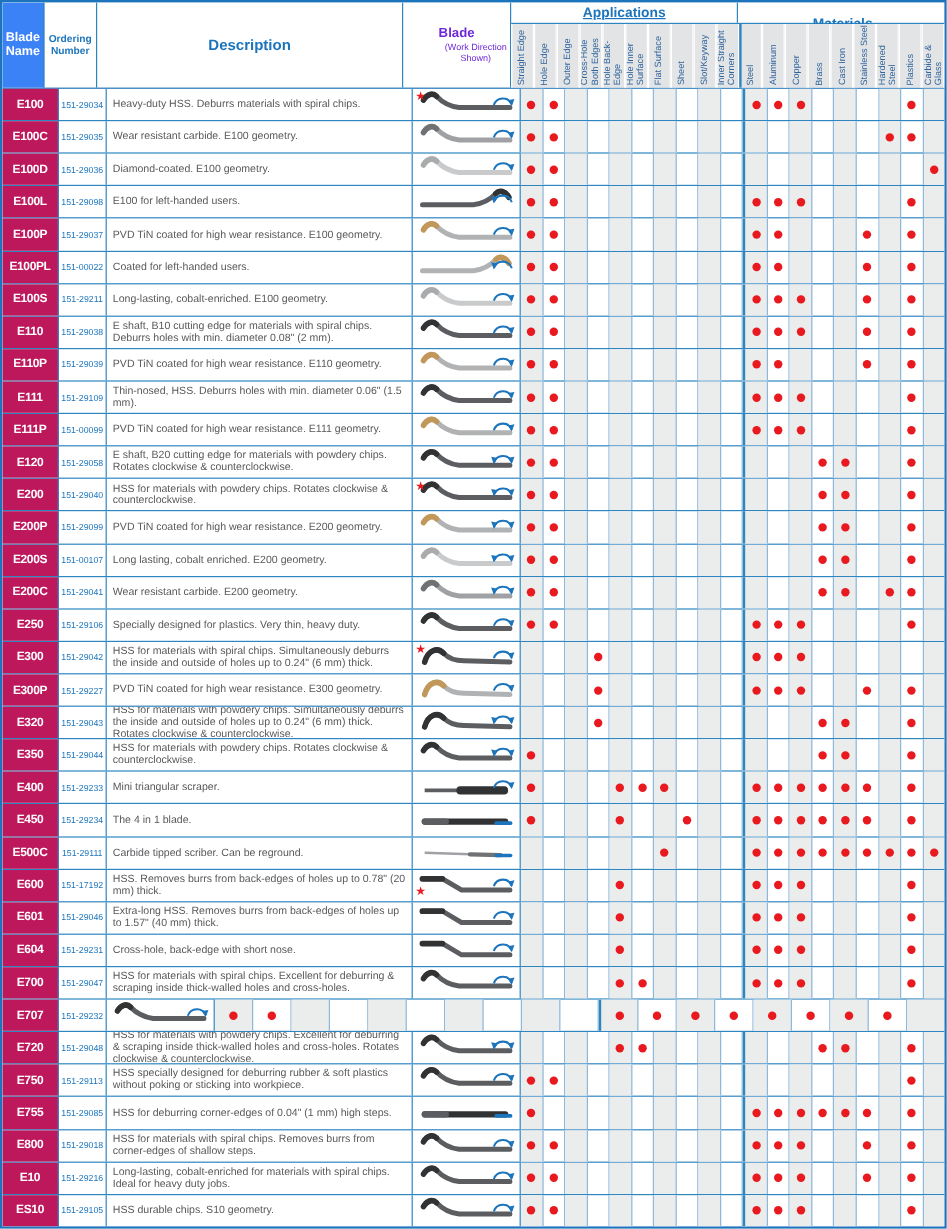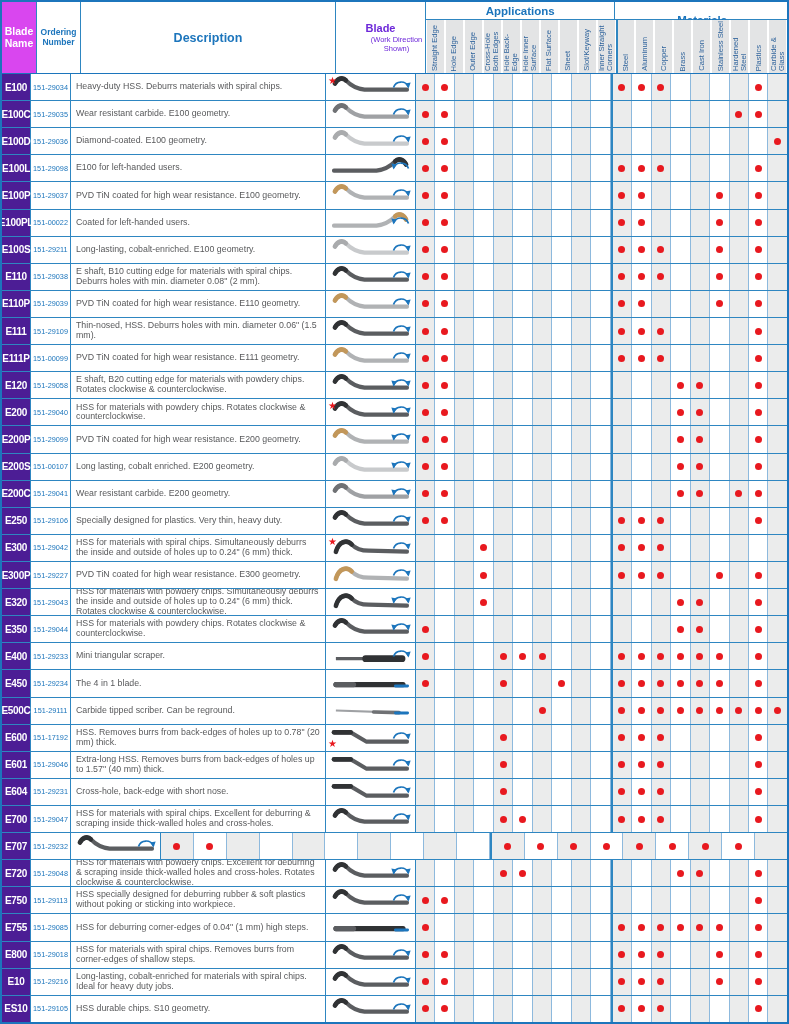--- a/index.html
+++ b/index.html
@@ -2,41 +2,41 @@
 <html><head>
 <meta charset="utf-8">
 <style>
   html,body{margin:0;padding:0;background:#fff;}
   *{box-sizing:border-box;}
   body{font-family:"Liberation Sans","DejaVu Sans",sans-serif;-webkit-font-smoothing:antialiased;}
   #catalog{width:789px;height:1024px;border:2px solid #1c75bc;background:#fff;display:flex;flex-direction:column;overflow:hidden;}
   
   #head{display:flex;height:72px;flex:0 0 auto;border-bottom:1px solid #1c75bc;}
   .hcell{border-right:1px solid #2e86c1;display:flex;flex-direction:column;align-items:center;justify-content:center;text-align:center;}
-  #h-name{width:35px;background:#d946ef;color:#fff;font-weight:bold;font-size:10.5px;line-height:1.1;border-left:none;}
+  #h-name{width:35px;background:#3b82f6;color:#fff;font-weight:bold;font-size:10.5px;line-height:1.1;border-left:none;}
   #h-order{width:44px;color:#1c75bc;font-weight:bold;font-size:8.5px;line-height:1.15;}
   #h-desc{width:255px;color:#1c75bc;font-weight:bold;font-size:12.5px;}
   #h-blade{width:90px;color:#6d28d9;}
   #h-blade .t1{font-weight:bold;font-size:11px;}
   #h-blade .t2{font-size:7.5px;margin-top:1px;margin-left:32px;}
   #h-right{flex:1;display:flex;flex-direction:column;}
   #h-groups{display:flex;height:18px;border-bottom:1px solid #2e86c1;}
   .gcell{display:flex;align-items:center;justify-content:center;color:#1c75bc;font-weight:bold;font-size:11.5px;border-right:1px solid #2e86c1;}
   .gcell:last-child{border-right:none;margin-top:18px;}
-  #g-apps{flex:10;}
+  #g-apps{flex:10;text-decoration:underline;}
   #g-mats{flex:9;border-left:2px solid #2e86c1;}
   #h-rot{display:flex;flex:1;}
   .vcell{flex:1;background:#e3e4e5;border-left:1px solid #fff;border-right:1px solid #fff;position:relative;overflow:hidden;}
   .vcell.matfirst{border-left:2px solid #2e86c1;}
   .vcell span{position:absolute;bottom:2px;left:50%;transform:translateX(-50%) rotate(180deg);writing-mode:vertical-rl;font-size:7.6px;line-height:1.12;color:#30649c;white-space:normal;max-height:52px;text-align:left;}
   
   #rows{flex:1;display:flex;flex-direction:column;}
   .row{flex:1;display:flex;border-bottom:1px solid #2e86c1;min-height:0;}
   .row:last-child{border-bottom:none;}
-  .c-name{width:29px;background:#4c1d95;color:#fff;font-weight:bold;font-size:10px;display:flex;align-items:center;justify-content:center;border-right:1px solid #2e86c1;letter-spacing:-0.3px;}
+  .c-name{width:47px;background:#be185d;color:#fff;font-weight:bold;font-size:10px;display:flex;align-items:center;justify-content:center;border-right:1px solid #2e86c1;letter-spacing:-0.3px;}
   .c-order{width:40px;font-size:7.3px;color:#1c75bc;display:flex;align-items:center;justify-content:center;border-right:1px solid #2e86c1;}
   .c-desc{width:255px;font-size:8.8px;line-height:1.12;color:#58595b;display:flex;align-items:center;padding:1px 5px;border-right:1px solid #2e86c1;overflow:hidden;}
   .c-blade{width:90px;position:relative;border-right:1px solid #2e86c1;overflow:hidden;}
   .c-blade svg.blade{position:absolute;inset:0;width:100%;height:100%;}
   .c-blade svg.blade.mir{transform:scaleX(-1);}
   .c-blade .mark{position:absolute;right:3px;top:1px;}
   .c-blade .mark.dashpos{top:40%;}
   .c-blade .star{position:absolute;left:2px;font-size:10px;color:#e8191f;line-height:1;}
   .c-blade .star.top{top:2px;} .c-blade .star.bottom{bottom:2px;}
   .c-dots{flex:1;display:flex;}

